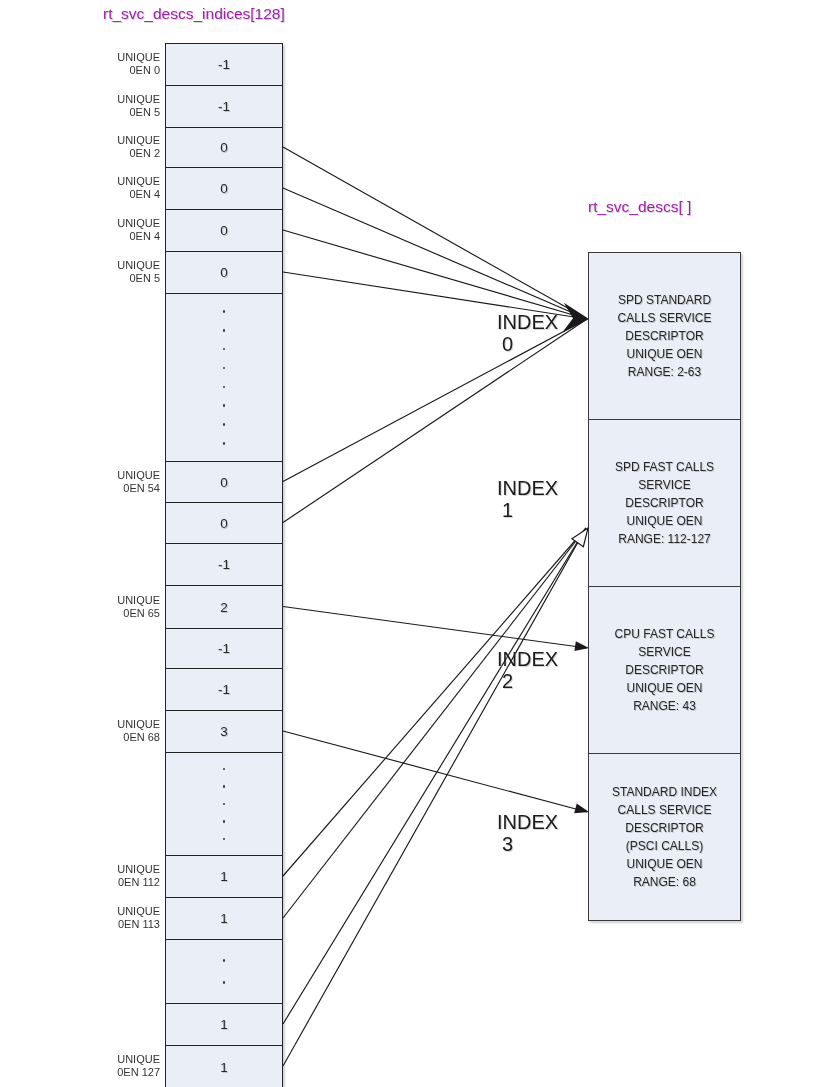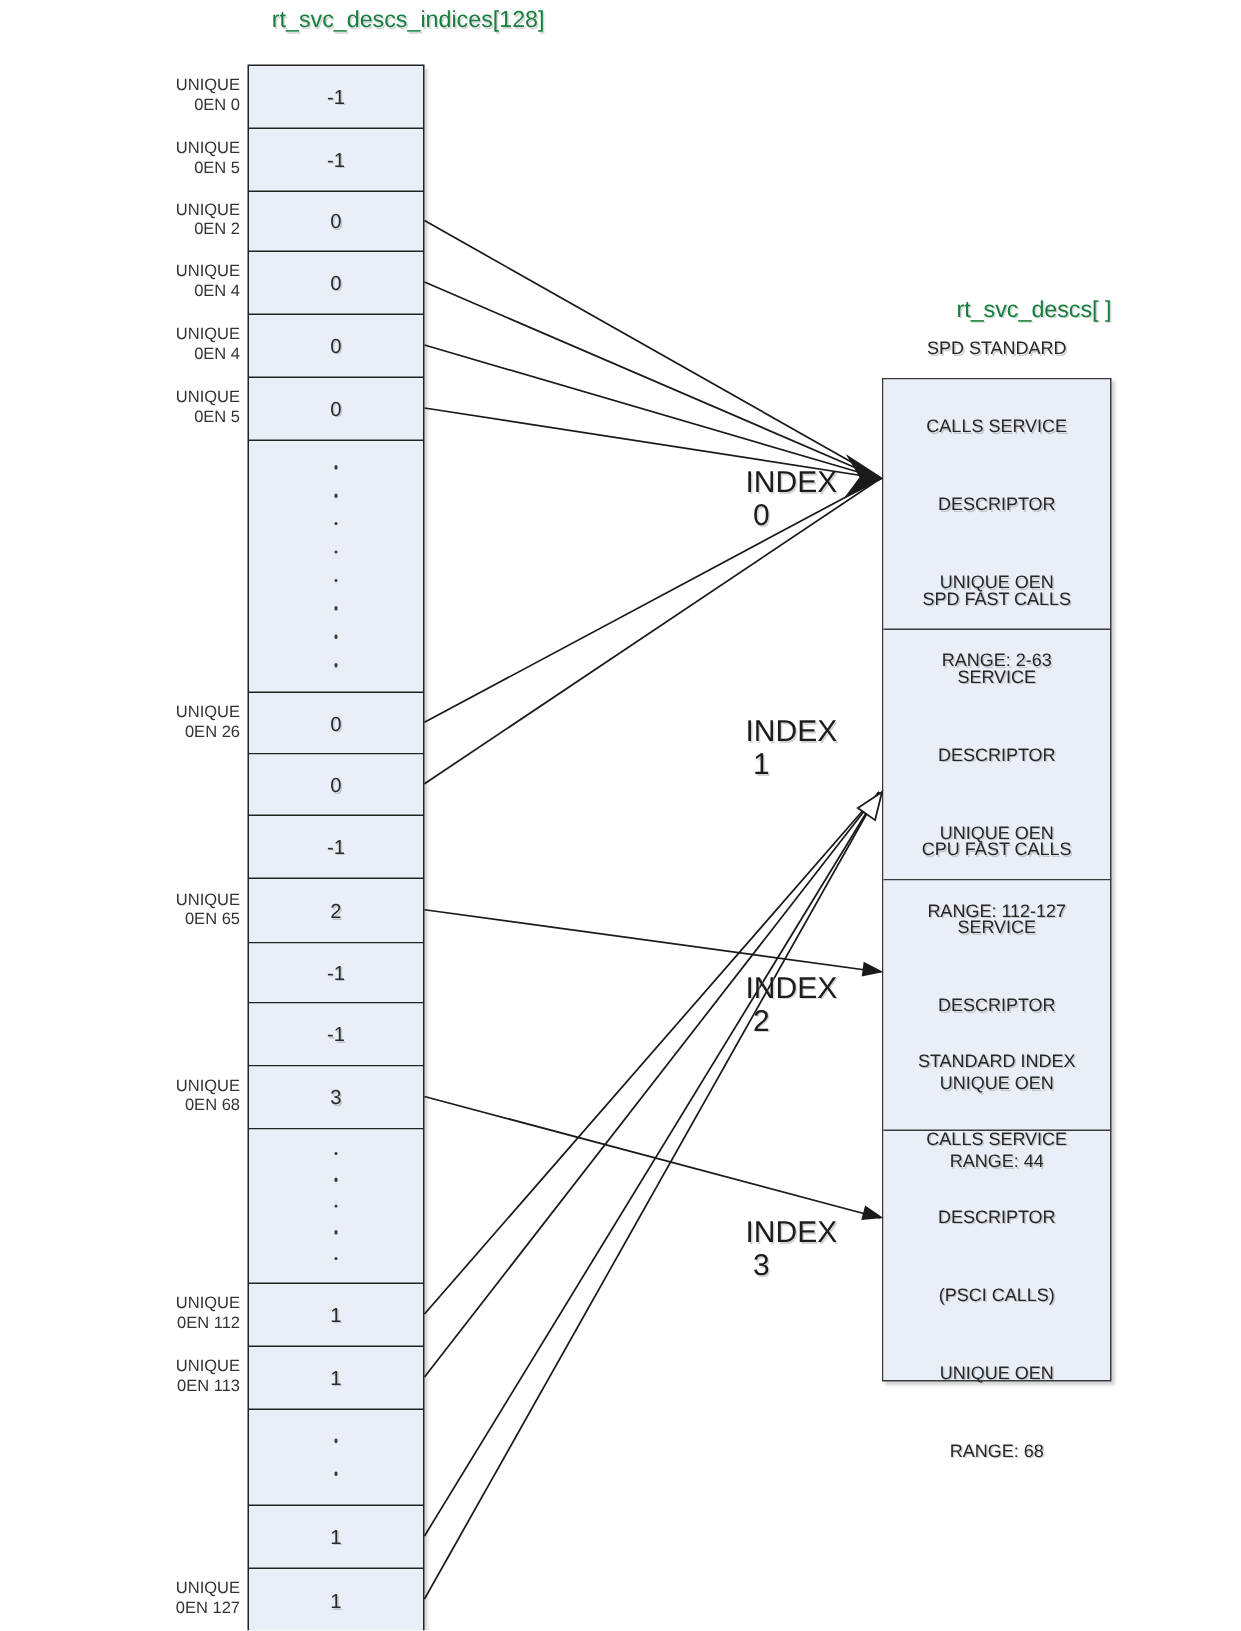--- a/index.html
+++ b/index.html
@@ -1,21 +1,21 @@
 <!DOCTYPE html>
 <html><head>
 <meta charset="utf-8">
 <style>
   html,body{margin:0;padding:0;background:#ffffff;}
   #canvas{
     position:relative;width:827px;height:1087px;background:#fff;overflow:hidden;
     font-family:"Liberation Sans", sans-serif;color:#1f1f1f;
   }
   .title{
-    position:absolute;text-align:right;font-size:15.5px;color:#15803d;
+    position:absolute;text-align:left;font-size:15.5px;color:#a21caf;
     text-shadow:1px 1px 0 rgba(160,160,160,.45);white-space:nowrap;
   }
   #array-col{
     position:absolute;left:165px;top:43px;width:118px;
     border:1.6px solid #222;box-sizing:border-box;
     box-shadow:2px 2px 2px rgba(0,0,0,.18);
     background:#e9eef7;
   }
   .cell{
     box-sizing:border-box;border-bottom:1.6px solid #222;background:#e9eef7;
@@ -32,21 +32,21 @@
     font-size:11px;line-height:13px;color:#333;
   }
   #desc-col{
     position:absolute;left:588px;top:252px;width:153px;
     border:1.4px solid #3a3a3a;box-sizing:border-box;
     box-shadow:2px 2px 2px rgba(0,0,0,.18);background:#e9eef7;
   }
   .desc-box{
     box-sizing:border-box;height:167px;border-bottom:1.4px solid #3a3a3a;
     background:#e9eef7;display:flex;flex-direction:column;
-    align-items:center;justify-content:center;gap:34px;
+    align-items:center;justify-content:center;
   }
   .desc-box:last-child{border-bottom:none;height:166px;}
   .desc-line{
     font-size:12px;line-height:18px;color:#262626;text-align:center;
     text-shadow:1px 1px 0 rgba(160,160,160,.5);white-space:nowrap;
   }
   .index-label{
     position:absolute;width:84px;text-align:left;font-size:20px;line-height:22px;
     color:#1c1c1c;text-shadow:1px 1px 0 rgba(160,160,160,.45);z-index:10;
   }
@@ -154,21 +154,21 @@
       <div class="oen-label" style="top: 217px;">
         <div>UNIQUE</div>
         <div>0EN 4</div>
       </div>
       <div class="oen-label" style="top: 259px;">
         <div>UNIQUE</div>
         <div>0EN 5</div>
       </div>
       <div class="oen-label" style="top: 468.5px;">
         <div>UNIQUE</div>
-        <div>0EN 26</div>
+        <div>0EN 54</div>
       </div>
       <div class="oen-label" style="top: 593.5px;">
         <div>UNIQUE</div>
         <div>0EN 65</div>
       </div>
       <div class="oen-label" style="top: 718px;">
         <div>UNIQUE</div>
         <div>0EN 68</div>
       </div>
       <div class="oen-label" style="top: 863px;">
@@ -197,21 +197,21 @@
         <div class="desc-line">SERVICE</div>
         <div class="desc-line">DESCRIPTOR</div>
         <div class="desc-line">UNIQUE OEN</div>
         <div class="desc-line">RANGE: 112-127</div>
       </div>
       <div class="desc-box">
         <div class="desc-line">CPU FAST CALLS</div>
         <div class="desc-line">SERVICE</div>
         <div class="desc-line">DESCRIPTOR</div>
         <div class="desc-line">UNIQUE OEN</div>
-        <div class="desc-line">RANGE: 44</div>
+        <div class="desc-line">RANGE: 43</div>
       </div>
       <div class="desc-box">
         <div class="desc-line">STANDARD INDEX</div>
         <div class="desc-line">CALLS SERVICE</div>
         <div class="desc-line">DESCRIPTOR</div>
         <div class="desc-line">(PSCI CALLS)</div>
         <div class="desc-line">UNIQUE OEN</div>
         <div class="desc-line">RANGE: 68</div>
       </div>
     </div>

